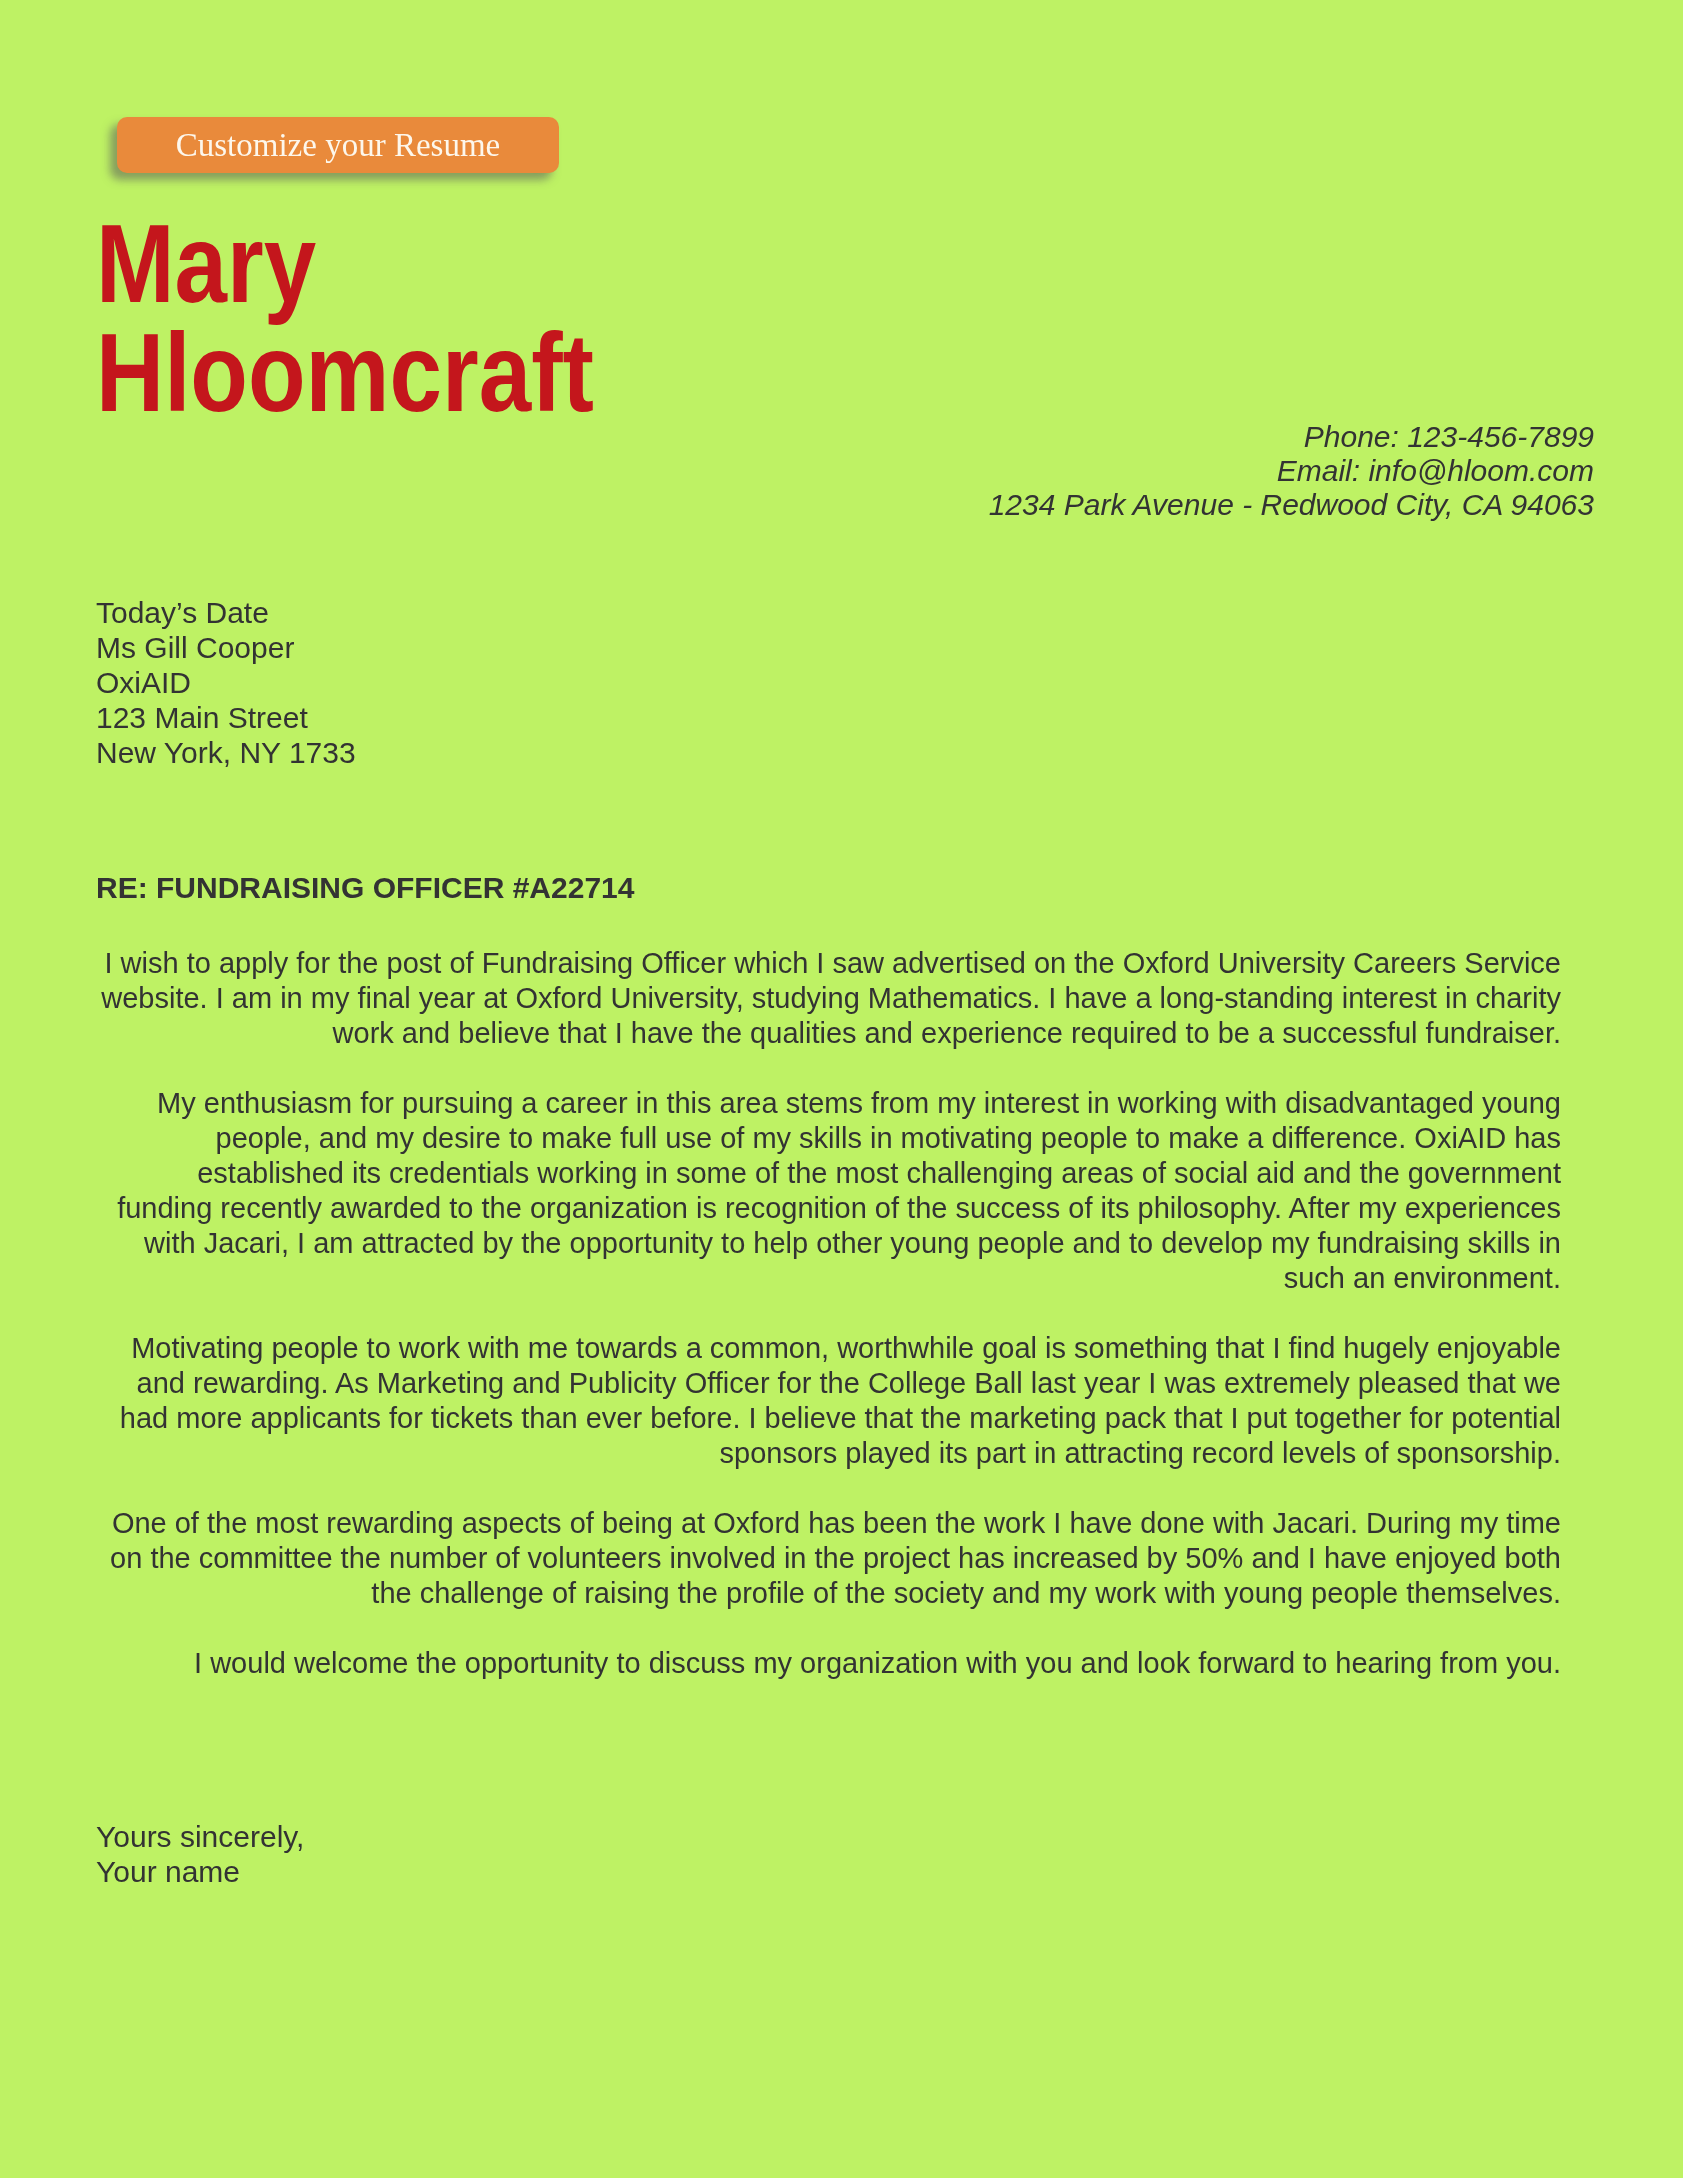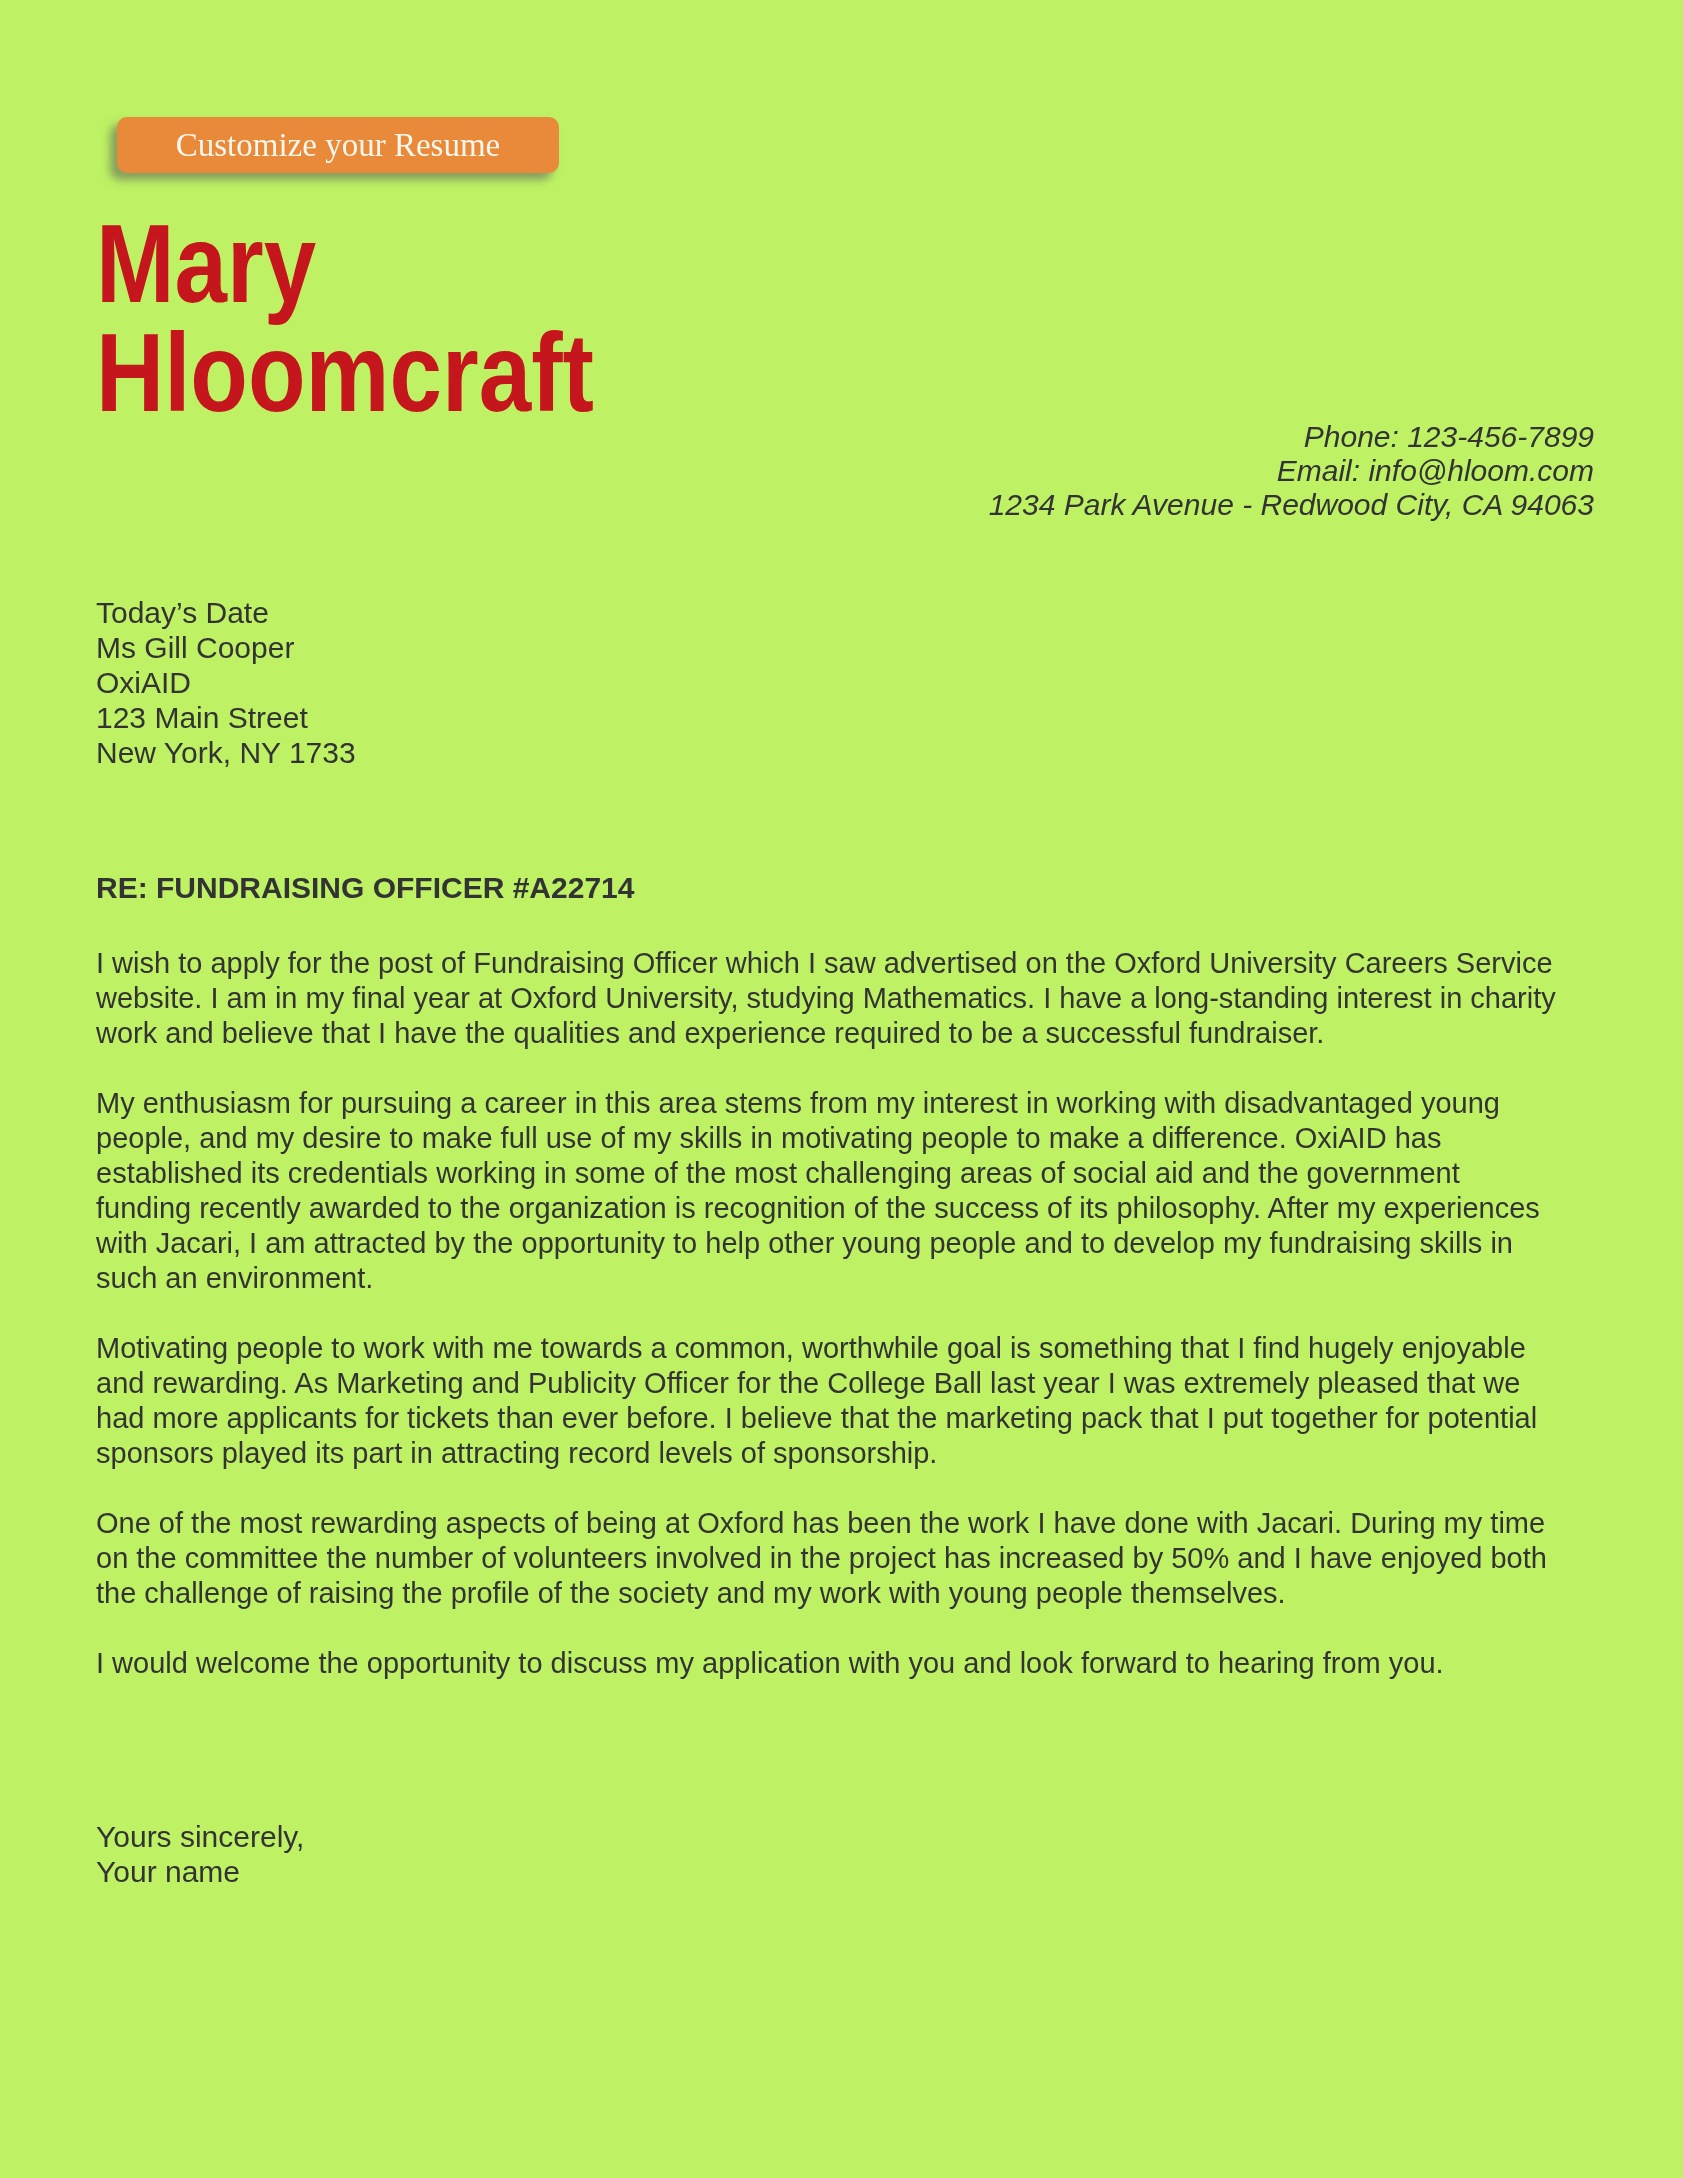--- a/index.html
+++ b/index.html
@@ -83,21 +83,21 @@
   
   .letter-body {
     position: absolute;
     left: 96px;
     top: 946px;
     width: 1465px;
     font-size: 29px;
     line-height: 35px;
     color: #333333;
   }
-  .letter-body p { margin: 0 0 35px 0; }
+  .letter-body p { margin: 0 0 35px 0; text-align: right; }
   .letter-body p:last-child { margin-bottom: 0; }
 
   
   .closing-block {
     position: absolute;
     left: 96px;
     top: 1781px;
     font-size: 30px;
     line-height: 35px;
     color: #333333;
@@ -130,21 +130,21 @@
     <div>New York, NY 1733</div>
   </div>
 
   <div class="subject-line">RE: FUNDRAISING OFFICER #A22714</div>
 
   <div class="letter-body">
     <p>I wish to apply for the post of Fundraising Officer which I saw advertised on the Oxford University Careers Service website. I am in my final year at Oxford University, studying Mathematics. I have a long-standing interest in charity work and believe that I have the qualities and experience required to be a successful fundraiser.</p>
     <p>My enthusiasm for pursuing a career in this area stems from my interest in working with disadvantaged young people, and my desire to make full use of my skills in motivating people to make a difference. OxiAID has established its credentials working in some of the most challenging areas of social aid and the government funding recently awarded to the organization is recognition of the success of its philosophy. After my experiences with Jacari, I am attracted by the opportunity to help other young people and to develop my fundraising skills in such an environment.</p>
     <p>Motivating people to work with me towards a common, worthwhile goal is something that I find hugely enjoyable and rewarding. As Marketing and Publicity Officer for the College Ball last year I was extremely pleased that we had more applicants for tickets than ever before. I believe that the marketing pack that I put together for potential sponsors played its part in attracting record levels of sponsorship.</p>
     <p>One of the most rewarding aspects of being at Oxford has been the work I have done with Jacari. During my time on the committee the number of volunteers involved in the project has increased by 50% and I have enjoyed both the challenge of raising the profile of the society and my work with young people themselves.</p>
-    <p>I would welcome the opportunity to discuss my application with you and look forward to hearing from you.</p>
+    <p>I would welcome the opportunity to discuss my organization with you and look forward to hearing from you.</p>
   </div>
 
   <div class="closing-block">
     <div>Yours sincerely,</div>
     <div>Your name</div>
   </div>
 
 </div>
 
 

